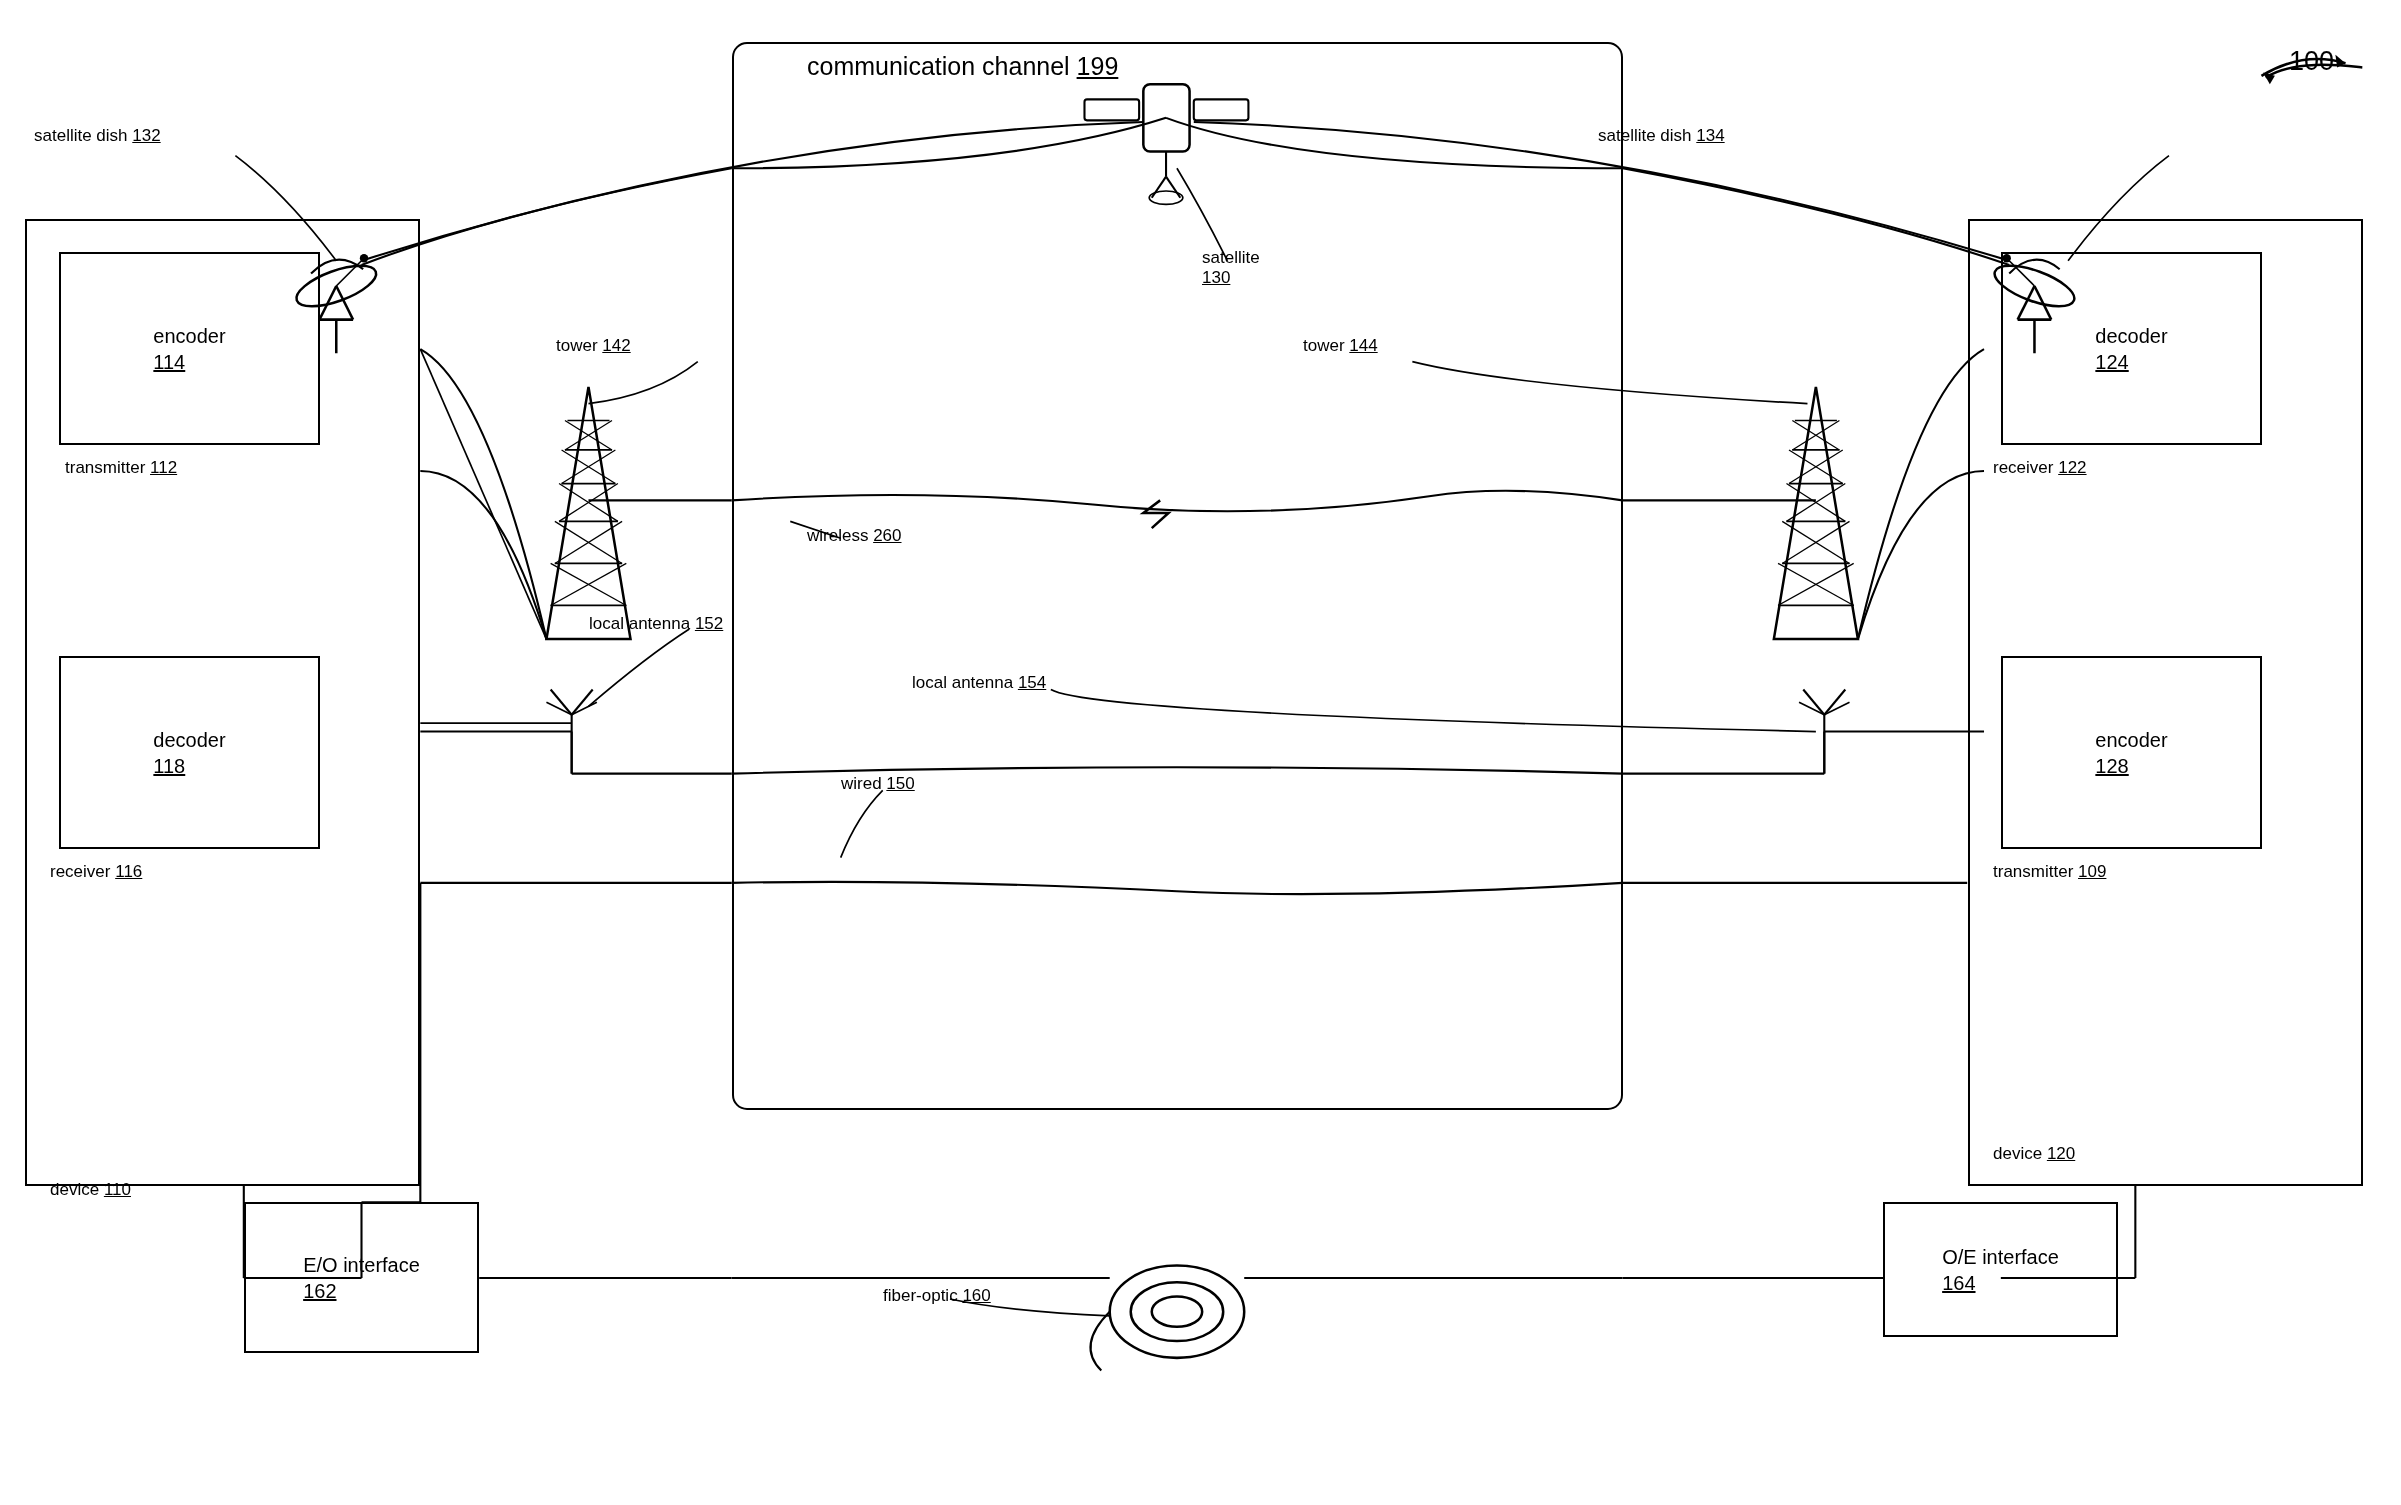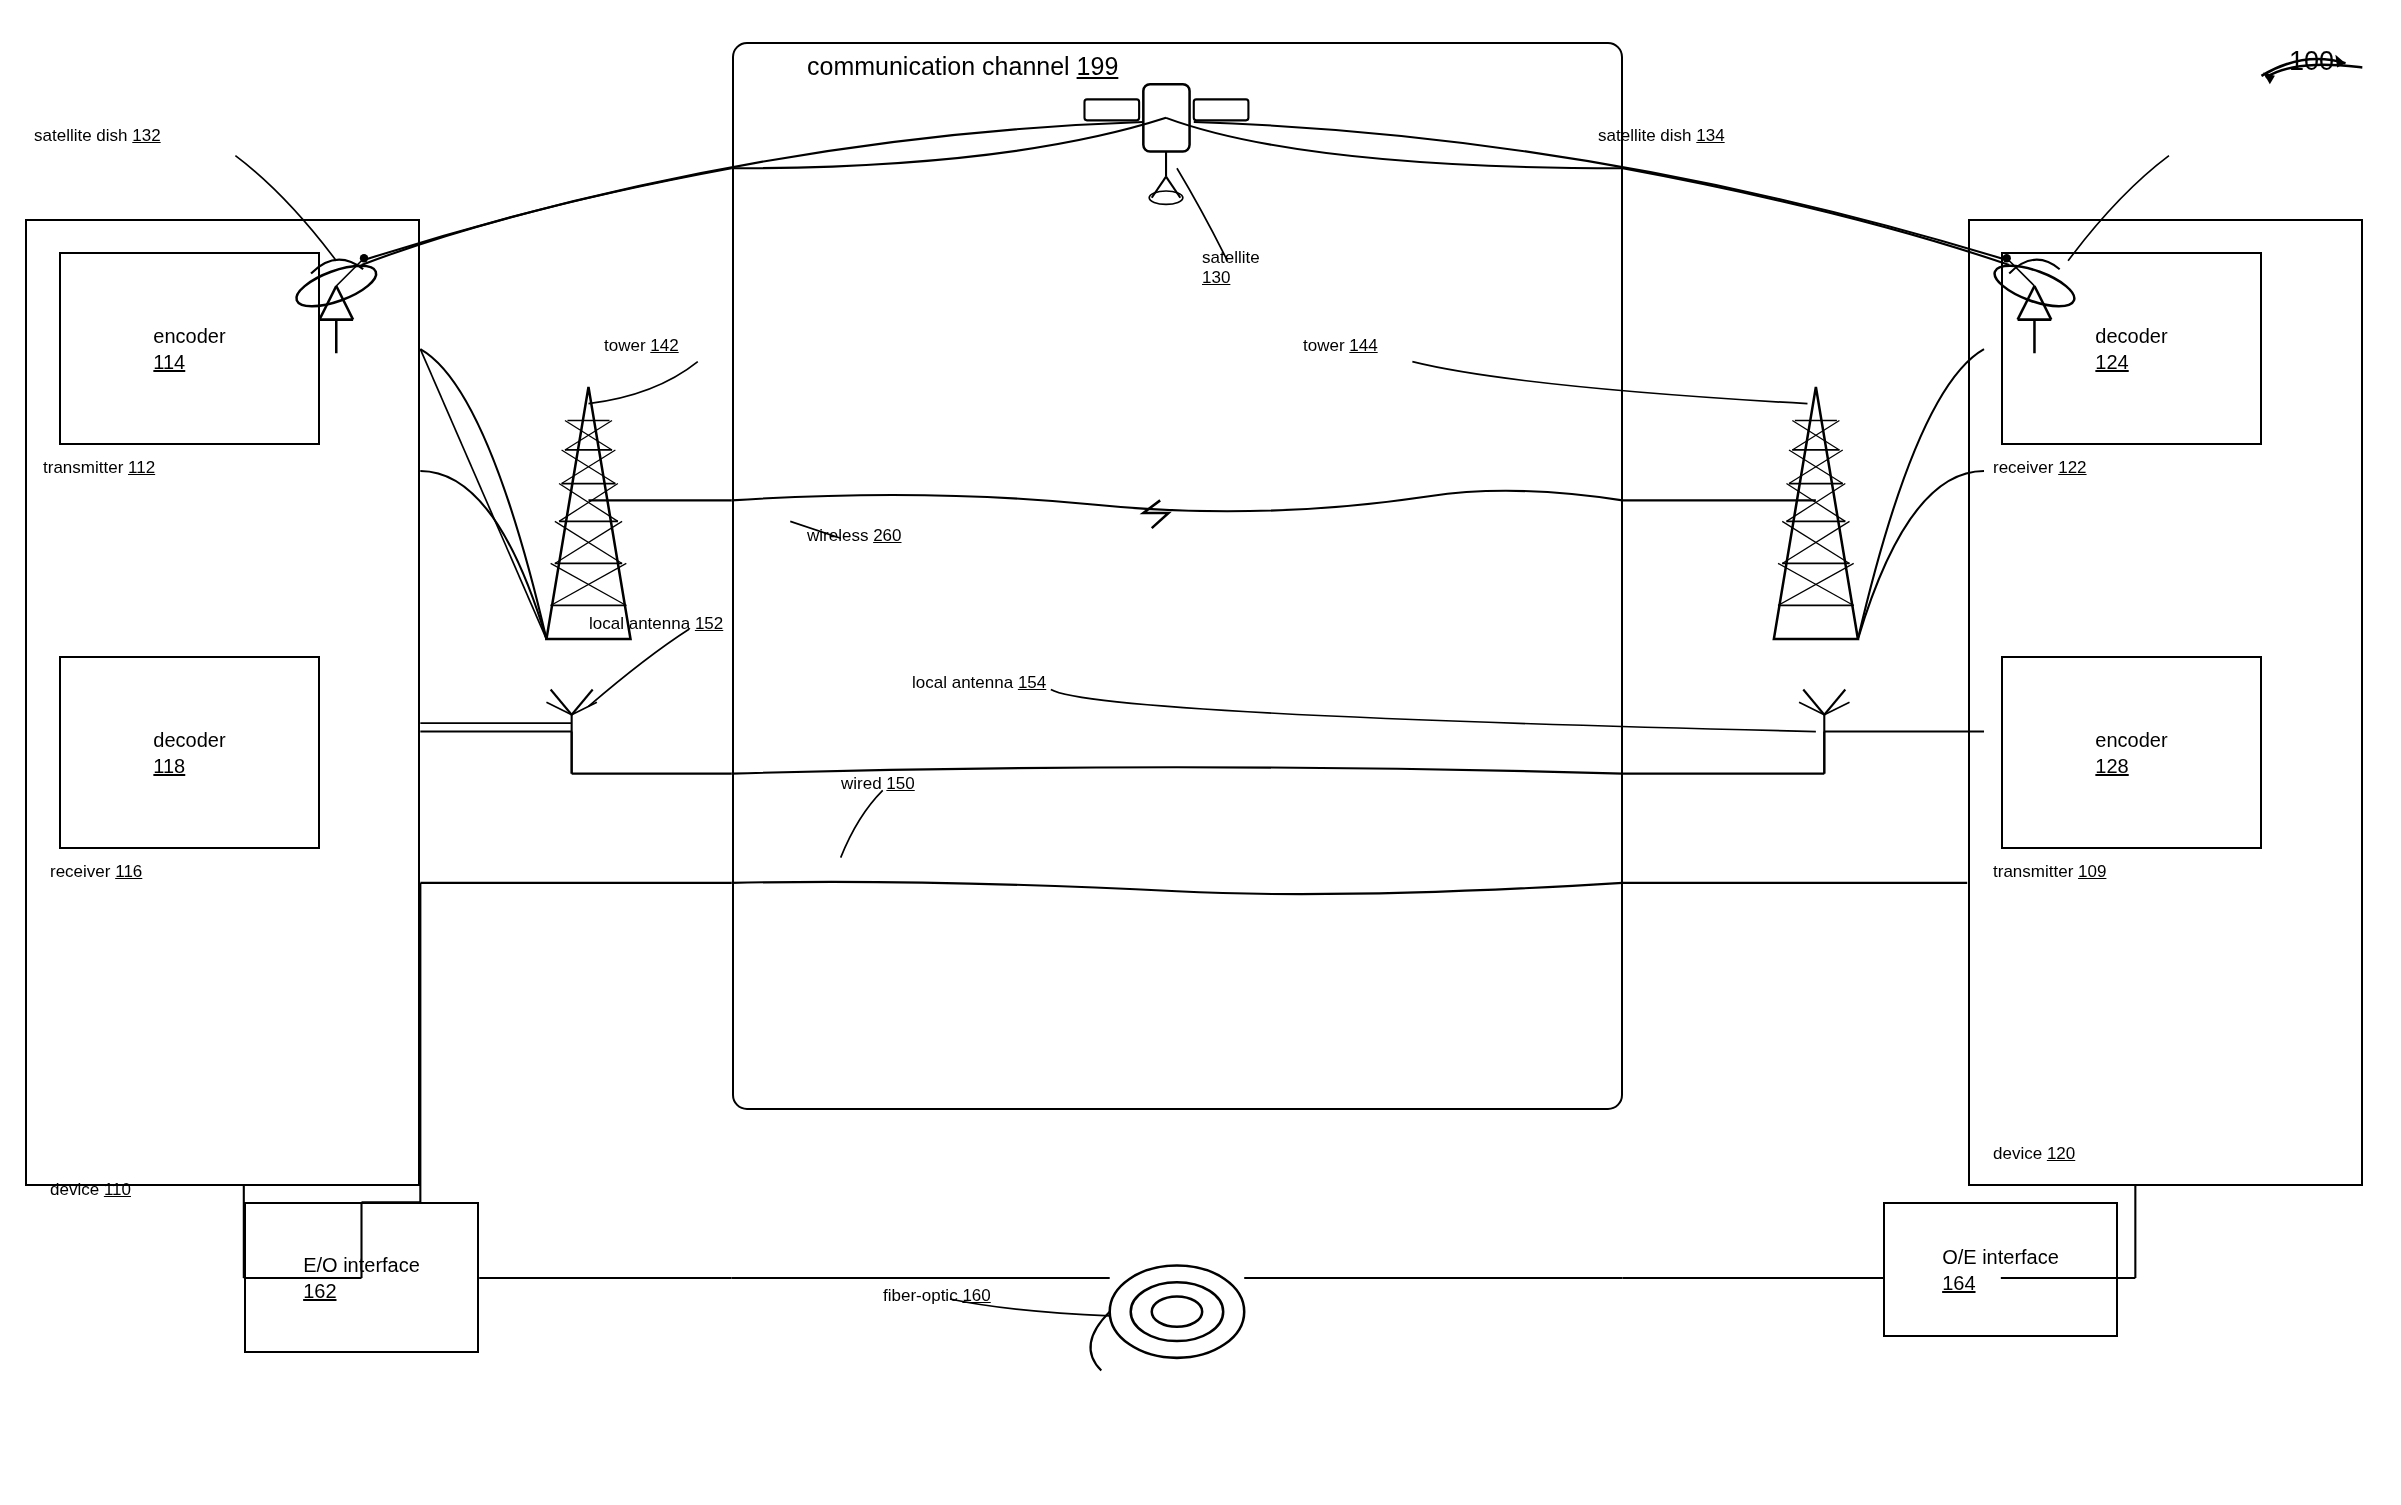--- a/index.html
+++ b/index.html
@@ -81,21 +81,21 @@
   </div>
   <div class="label" style="left:50px; top:1180px;">
     device <u>110</u>
   </div>
 
   <div class="inner-box" style="left:59px; top:252px; width:261px; height:193px;">
     <div class="box-label">
       encoder<br><u>114</u>
     </div>
   </div>
-  <div class="label" style="left:43px; top:458px;text-align:right;">
+  <div class="label" style="left:65px; top:458px;text-align:right;">
     transmitter <u>112</u>
   </div>
 
   <div class="inner-box" style="left:59px; top:656px; width:261px; height:193px;">
     <div class="box-label">
       decoder<br><u>118</u>
     </div>
   </div>
   <div class="label" style="left:50px; top:862px;">
     receiver <u>116</u>
@@ -139,21 +139,21 @@
 
   <div class="label" style="left:34px; top:126px;">
     satellite dish <u>132</u>
   </div>
   <div class="label" style="left:1598px; top:126px;">
     satellite dish <u>134</u>
   </div>
   <div class="label" style="left:1202px; top:248px;">
     satellite<br><u>130</u>
   </div>
-  <div class="label" style="left:604px; top:336px;">
+  <div class="label" style="left:556px; top:336px;">
     tower <u>142</u>
   </div>
   <div class="label" style="left:1303px; top:336px;">
     tower <u>144</u>
   </div>
   <div class="label" style="left:807px; top:526px;">
     wireless <u>260</u>
   </div>
   <div class="label" style="left:589px; top:614px;">
     local antenna <u>152</u>

